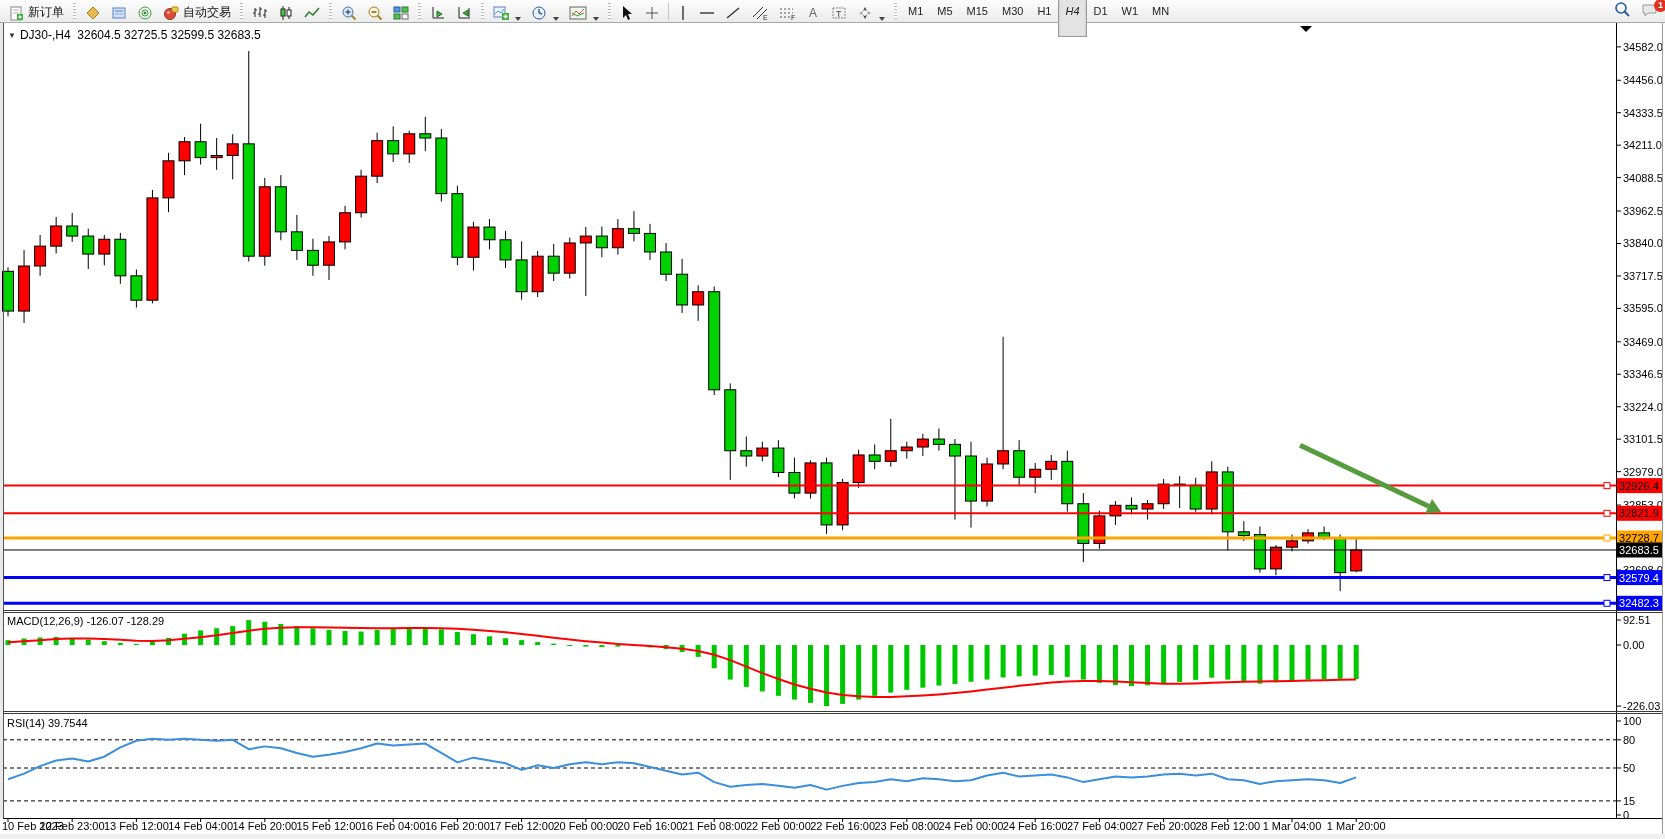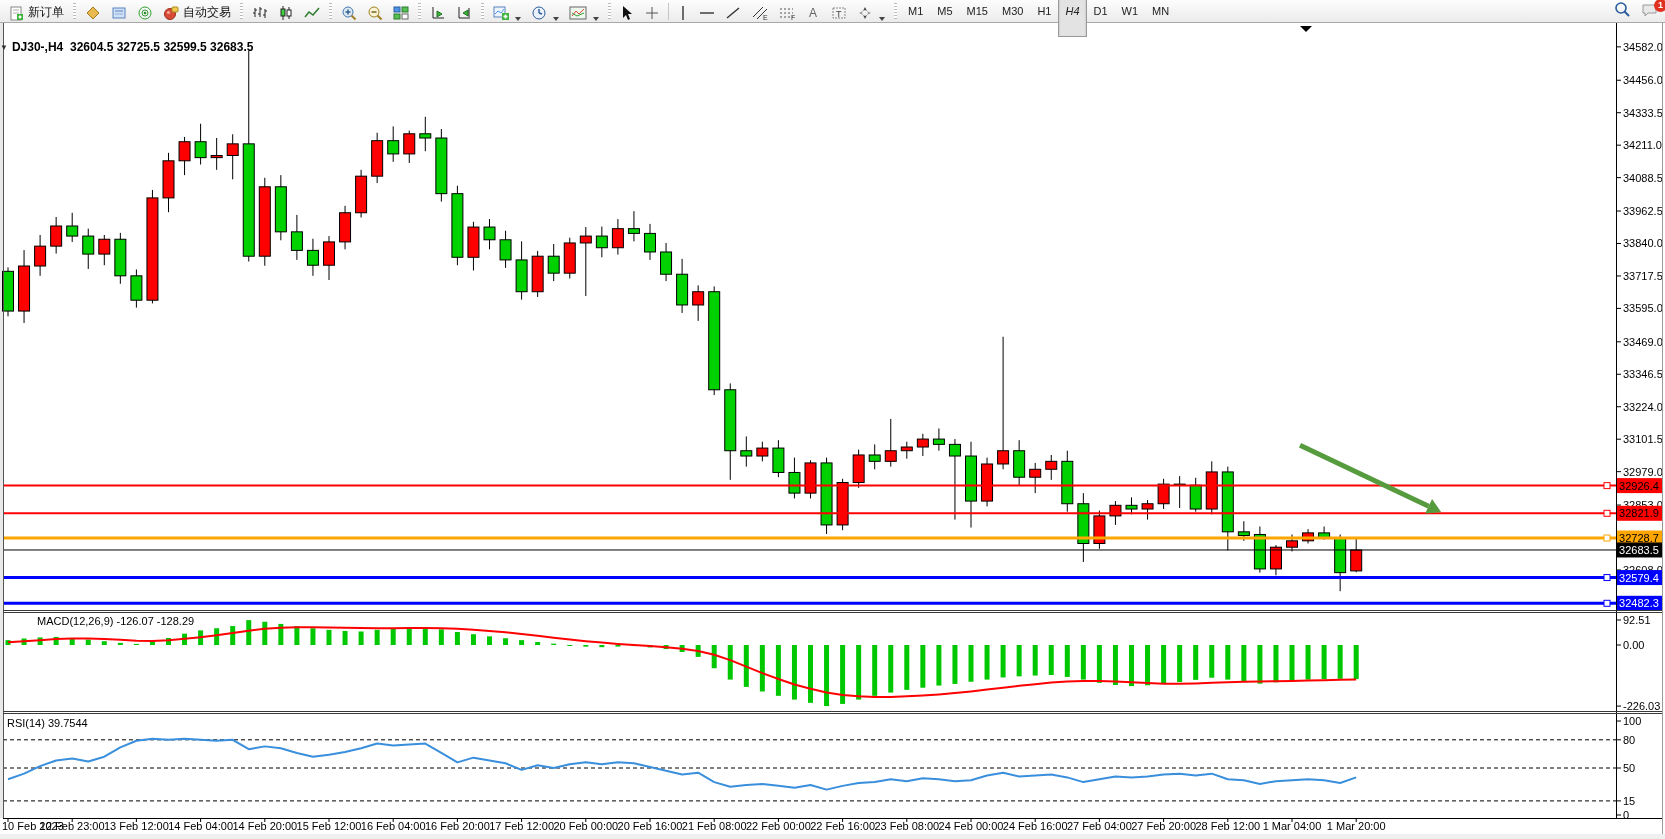--- a/index.html
+++ b/index.html
@@ -18,24 +18,24 @@
   .caret{width:0;height:0;border-left:3px solid transparent;border-right:3px solid transparent;
          border-top:4px solid #444;margin-left:2px;}
   .tf-btn{font-size:11px;color:#222;padding:16px 6px;height:18px;display:inline-flex;
           align-items:center;border:1px solid transparent;}
   .tf-btn.active{background:#e3e3e3;border:1px solid #9a9a9a;box-shadow:inset 0 1px 2px rgba(0,0,0,.25);font-style:italic;}
   .tb-right{position:absolute;right:6px;top:0;height:23px;display:flex;align-items:center;gap:10px;}
   .chat-wrap{position:relative;}
   .badge{position:absolute;top:-3px;right:-8px;background:#e03020;color:#fff;font-size:9px;
          font-weight:bold;border-radius:50%;width:13px;height:13px;line-height:13px;text-align:center;}
   
-  .chart-title{position:absolute;left:0;top:28px;font-size:12px;font-weight:bold;color:#000;z-index:3;margin-top:12px;}
+  .chart-title{position:absolute;left:8px;top:28px;font-size:12px;font-weight:normal;color:#000;z-index:3;}
   .chart-title .tri{font-size:8px;color:#333;margin-right:4px;vertical-align:1px;}
   .pane-label{position:absolute;left:7px;font-size:11px;color:#000;z-index:3;}
-  #macd-label{top:615px;margin-left:30px;}
+  #macd-label{top:615px;}
   #rsi-label{top:717px;text-align:center;}
   svg text{font-family:"Liberation Sans",sans-serif;}
   #chart-svg{position:absolute;left:0;top:0;z-index:1;}
 </style>
 </head>
 <body>
 
 <div class="toolbar">
   <div class="tb-btn">
     <span>

